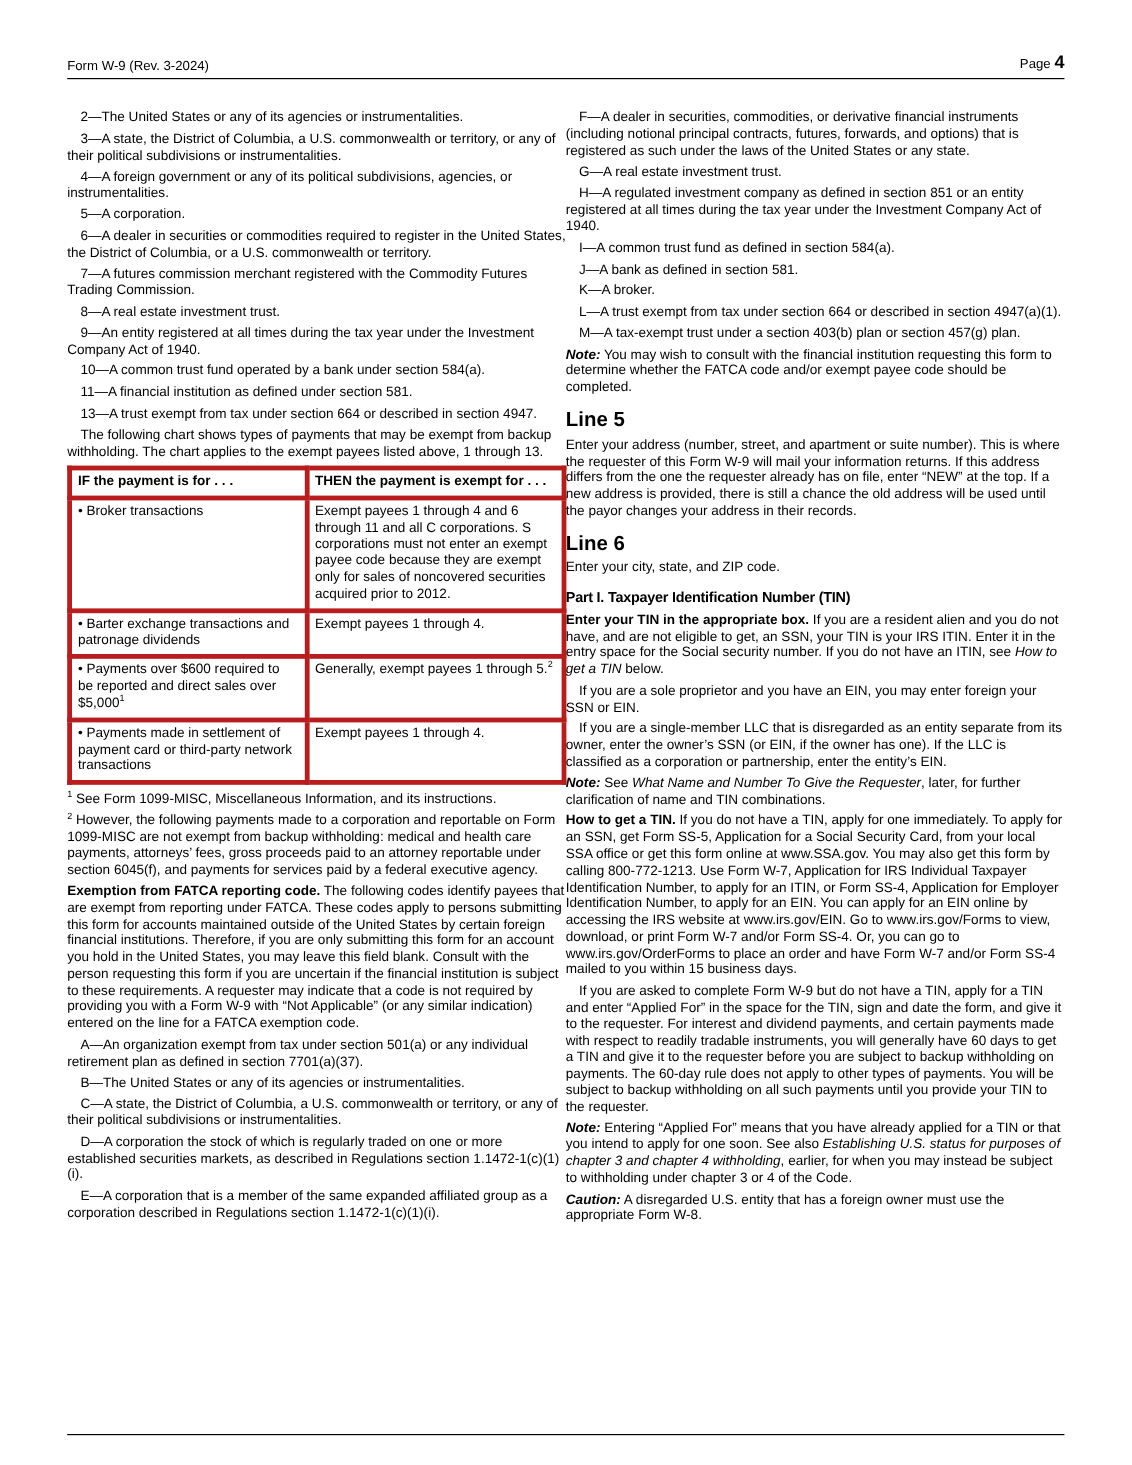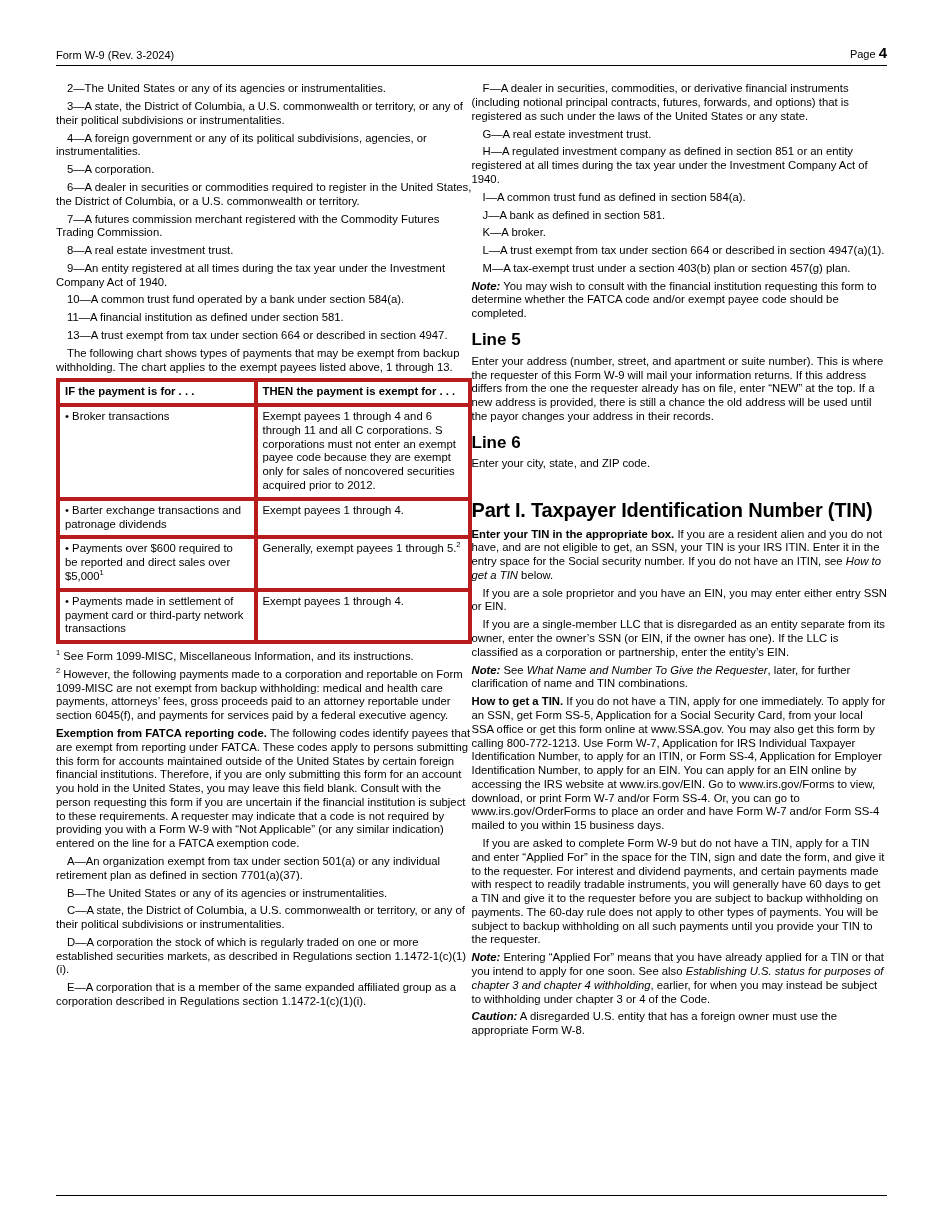--- a/index.html
+++ b/index.html
@@ -4,42 +4,42 @@
 <style>
   * { box-sizing: border-box; }
   html, body { margin: 0; padding: 0; background: #fff; }
   .page {
     width: 943px; height: 1221px; background: #fff; color: #000;
     padding: 44px 56px 26px 56px; overflow: hidden; position: relative;
     font-family: "Liberation Sans", sans-serif; font-size: 11.3px; line-height: 1.22;
   }
   .page-header {
     display: flex; justify-content: space-between; align-items: flex-end;
-    border-bottom: 1.5px solid #000; padding-bottom: 3px; margin-bottom: 16px;
+    border-bottom: 1.5px solid #000; padding-bottom: 3px; margin-bottom: 26px;
     font-size: 11px;
   }
   .page-num { font-size: 11px; }
   .page-num b { font-size: 15px; }
   .columns { display: flex; }
   .col { flex: 1 1 0; min-width: 0; }
   p { margin: 0 0 4px 0; }
   .indent { text-indent: 11px; }
   b.lead { font-weight: bold; }
   .note-label, .caution-label { font-weight: bold; font-style: italic; }
   i { font-style: italic; margin-top: 38px; }
   sup { font-size: 7.5px; vertical-align: super; line-height: 0; }
   table.payments { width: 100%; border-collapse: collapse; margin: 3px 0 6px 0; }
   .payments th, .payments td {
     border: 4px solid #b91c1c; padding: 3px 5px 4px 5px; vertical-align: top;
     text-align: left; font-size: 11.3px; font-weight: normal;
   }
   .payments th { font-weight: bold; }
   .payments .c1 { width: 48%; }
   h2.section { font-size: 17px; font-weight: bold; margin: 9px 0 4px 0; }
-  h1.part { font-size: 20px; font-weight: bold; margin: 27px 0 5px 0; letter-spacing: -0.2px; }
+  h1.part { font-size: 12px; font-weight: bold; margin: 10px 0 5px 0; letter-spacing: -0.2px; }
   .footer-rule { position: absolute; left: 56px; right: 56px; bottom: 25px; border-top: 1.5px solid #000; }
 </style>
 </head>
 <body>
 
 <div class="page">
 
   <div class="page-header">
     <span>Form W-9 (Rev. 3-2024)</span>
     <span class="page-num"><span>Page</span> <b>4</b></span>
@@ -116,21 +116,21 @@
       <h2 class="section">Line 5</h2>
       <p>Enter your address (number, street, and apartment or suite number). This is where the requester of this Form W-9 will mail your information returns. If this address differs from the one the requester already has on file, enter “NEW” at the top. If a new address is provided, there is still a chance the old address will be used until the payor changes your address in their records.</p>
 
       <h2 class="section">Line 6</h2>
       <p>Enter your city, state, and ZIP code.</p>
 
       <h1 class="part">Part I. Taxpayer Identification Number (TIN)</h1>
 
       <p><b class="lead">Enter your TIN in the appropriate box.</b> <span>If you are a resident alien and you do not have, and are not eligible to get, an SSN, your TIN is your IRS ITIN. Enter it in the entry space for the Social security number. If you do not have an ITIN, see </span><i>How to get a TIN</i><span> below.</span></p>
 
-      <p class="indent">If you are a sole proprietor and you have an EIN, you may enter either entry SSN or EIN.</p>
+      <p class="indent">If you are a sole proprietor and you have an EIN, you may enter foreign your SSN or EIN.</p>
       <p class="indent">If you are a single-member LLC that is disregarded as an entity separate from its owner, enter the owner’s SSN (or EIN, if the owner has one). If the LLC is classified as a corporation or partnership, enter the entity’s EIN.</p>
 
       <p><b class="note-label">Note:</b> <span>See </span><i>What Name and Number To Give the Requester</i><span>, later, for further clarification of name and TIN combinations.</span></p>
 
       <p><b class="lead">How to get a TIN.</b> <span>If you do not have a TIN, apply for one immediately. To apply for an SSN, get Form SS-5, Application for a Social Security Card, from your local SSA office or get this form online at www.SSA.gov. You may also get this form by calling 800-772-1213. Use Form W-7, Application for IRS Individual Taxpayer Identification Number, to apply for an ITIN, or Form SS-4, Application for Employer Identification Number, to apply for an EIN. You can apply for an EIN online by accessing the IRS website at www.irs.gov/EIN. Go to www.irs.gov/Forms to view, download, or print Form W-7 and/or Form SS-4. Or, you can go to www.irs.gov/OrderForms to place an order and have Form W-7 and/or Form SS-4 mailed to you within 15 business days.</span></p>
 
       <p class="indent">If you are asked to complete Form W-9 but do not have a TIN, apply for a TIN and enter “Applied For” in the space for the TIN, sign and date the form, and give it to the requester. For interest and dividend payments, and certain payments made with respect to readily tradable instruments, you will generally have 60 days to get a TIN and give it to the requester before you are subject to backup withholding on payments. The 60-day rule does not apply to other types of payments. You will be subject to backup withholding on all such payments until you provide your TIN to the requester.</p>
 
       <p><b class="note-label">Note:</b> <span>Entering “Applied For” means that you have already applied for a TIN or that you intend to apply for one soon. See also </span><i>Establishing U.S. status for purposes of chapter 3 and chapter 4 withholding</i><span>, earlier, for when you may instead be subject to withholding under chapter 3 or 4 of the Code.</span></p>
 

